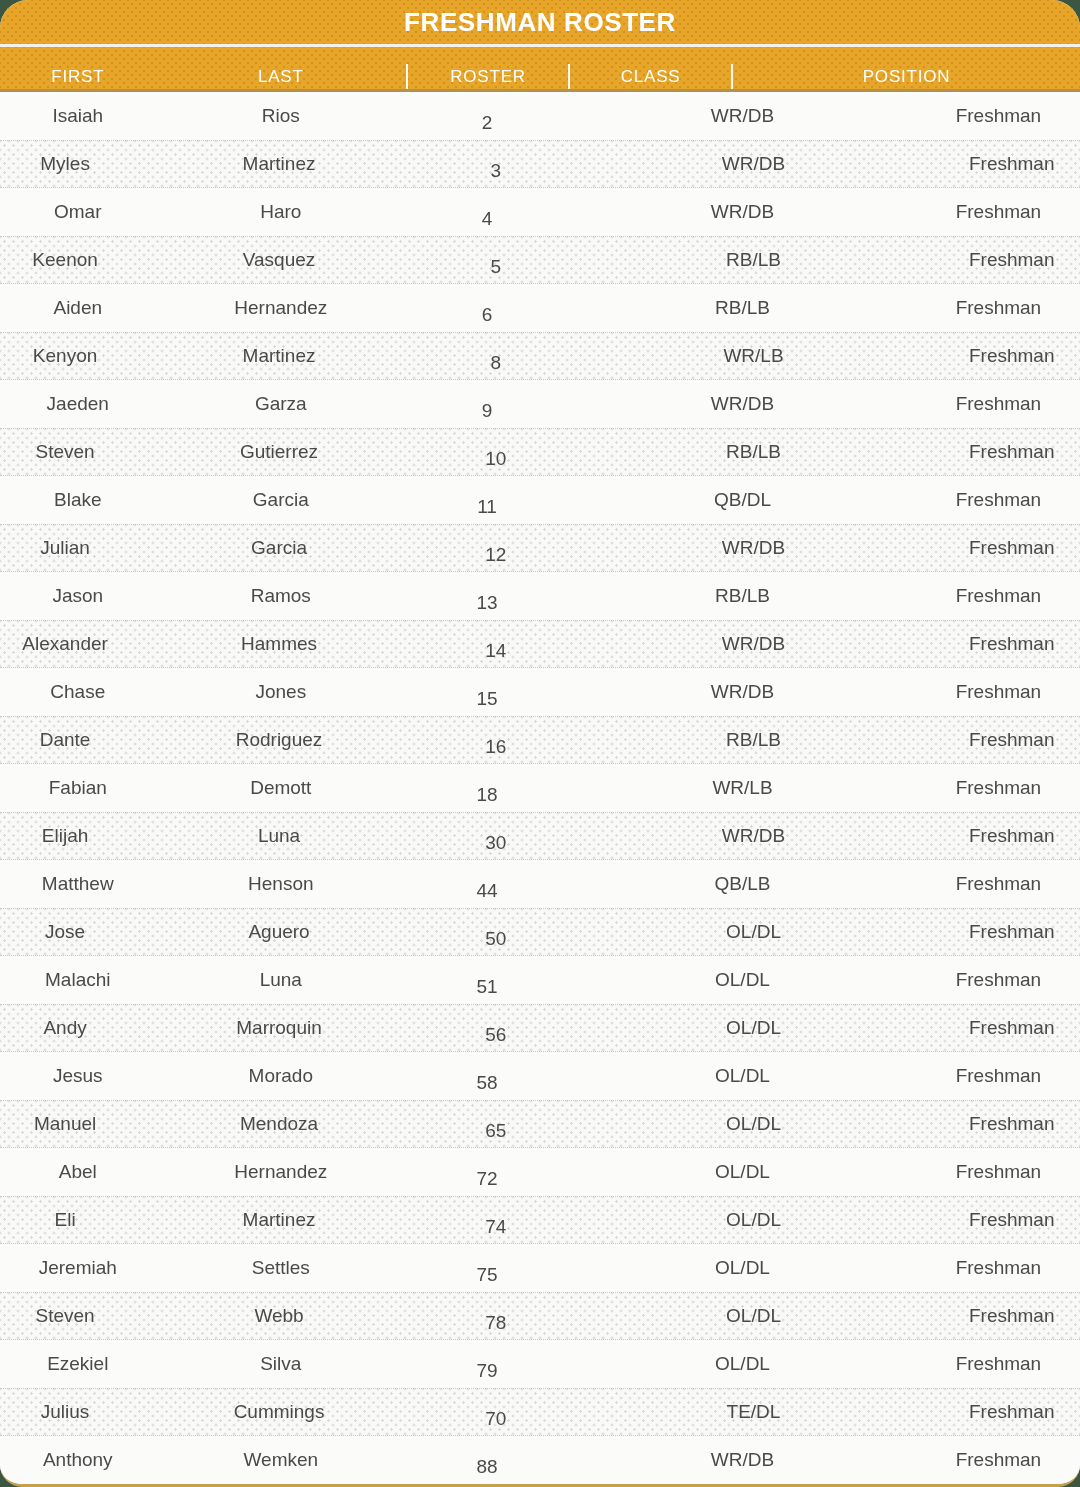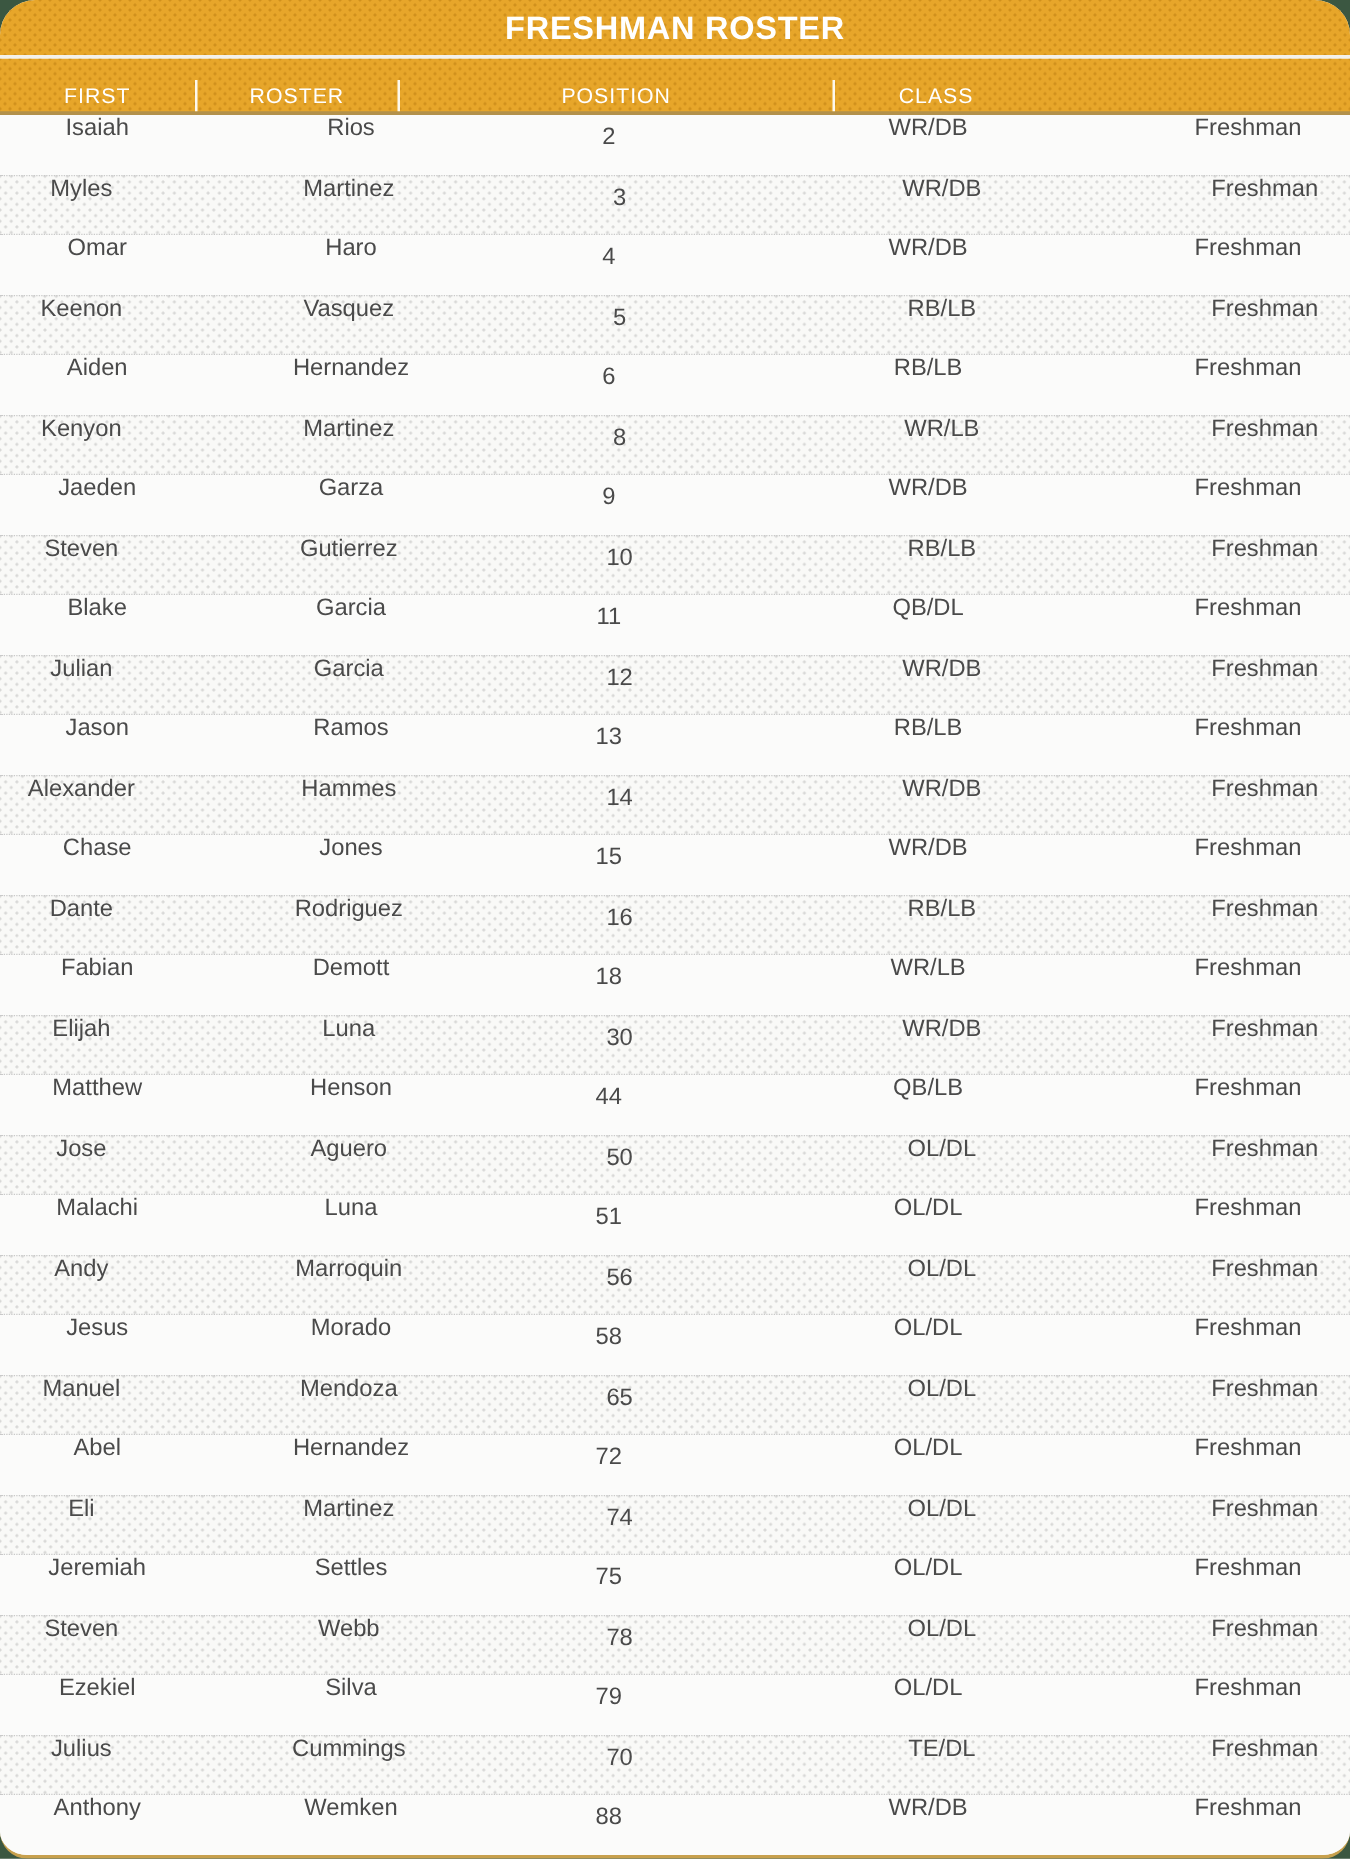--- a/index.html
+++ b/index.html
@@ -46,21 +46,21 @@
   .hdr-divider{border-left:2px solid rgba(255,255,255,0.92);}
   .c-first{width:14.4%;}
   .c-last{width:23.2%;}
   .c-jersey{width:15.0%;}
   .c-position{width:32.3%;}
   .c-class{width:15.1%;}
   .tbody{flex:1 1 auto;display:flex;flex-direction:column;}
   .row{
     height:48px;flex:0 0 48px;
     box-sizing:border-box;
-    display:flex;
+    display:flex;align-items:center;
     background:#fbfbfa;
   }
   .row.striped{
     background-color:#f9f9f7;
     background-image:
       radial-gradient(rgba(140,140,140,0.30) 1px, transparent 1.4px),
       radial-gradient(rgba(140,140,140,0.30) 1px, transparent 1.4px);
     background-size:9px 9px;
     background-position:0 0, 4.5px 4.5px;
     border-top:1px dotted #c9c9c9;
@@ -78,23 +78,24 @@
 </head>
 <body>
 
 <div class="card">
   <div class="title-bar gold-texture">
     <span>FRESHMAN ROSTER</span>
   </div>
   <div class="title-gap"></div>
   <div class="header-bar gold-texture">
     <div class="header-cell c-first">FIRST</div>
+    <div class="header-cell c-last">LAST</div>
     <div class="header-cell c-jersey hdr-divider">ROSTER</div>
+    <div class="header-cell c-class hdr-divider">CLASS</div>
     <div class="header-cell c-position hdr-divider">POSITION</div>
-    <div class="header-cell c-class hdr-divider">CLASS</div>
   </div>
   <div class="tbody">
       <div class="row">
         <div class="cell c-first">Isaiah</div>
         <div class="cell c-last">Rios</div>
         <div class="cell c-jersey">2</div>
         <div class="cell c-position">WR/DB</div>
         <div class="cell c-class">Freshman</div>
       </div>
       <div class="row striped">

